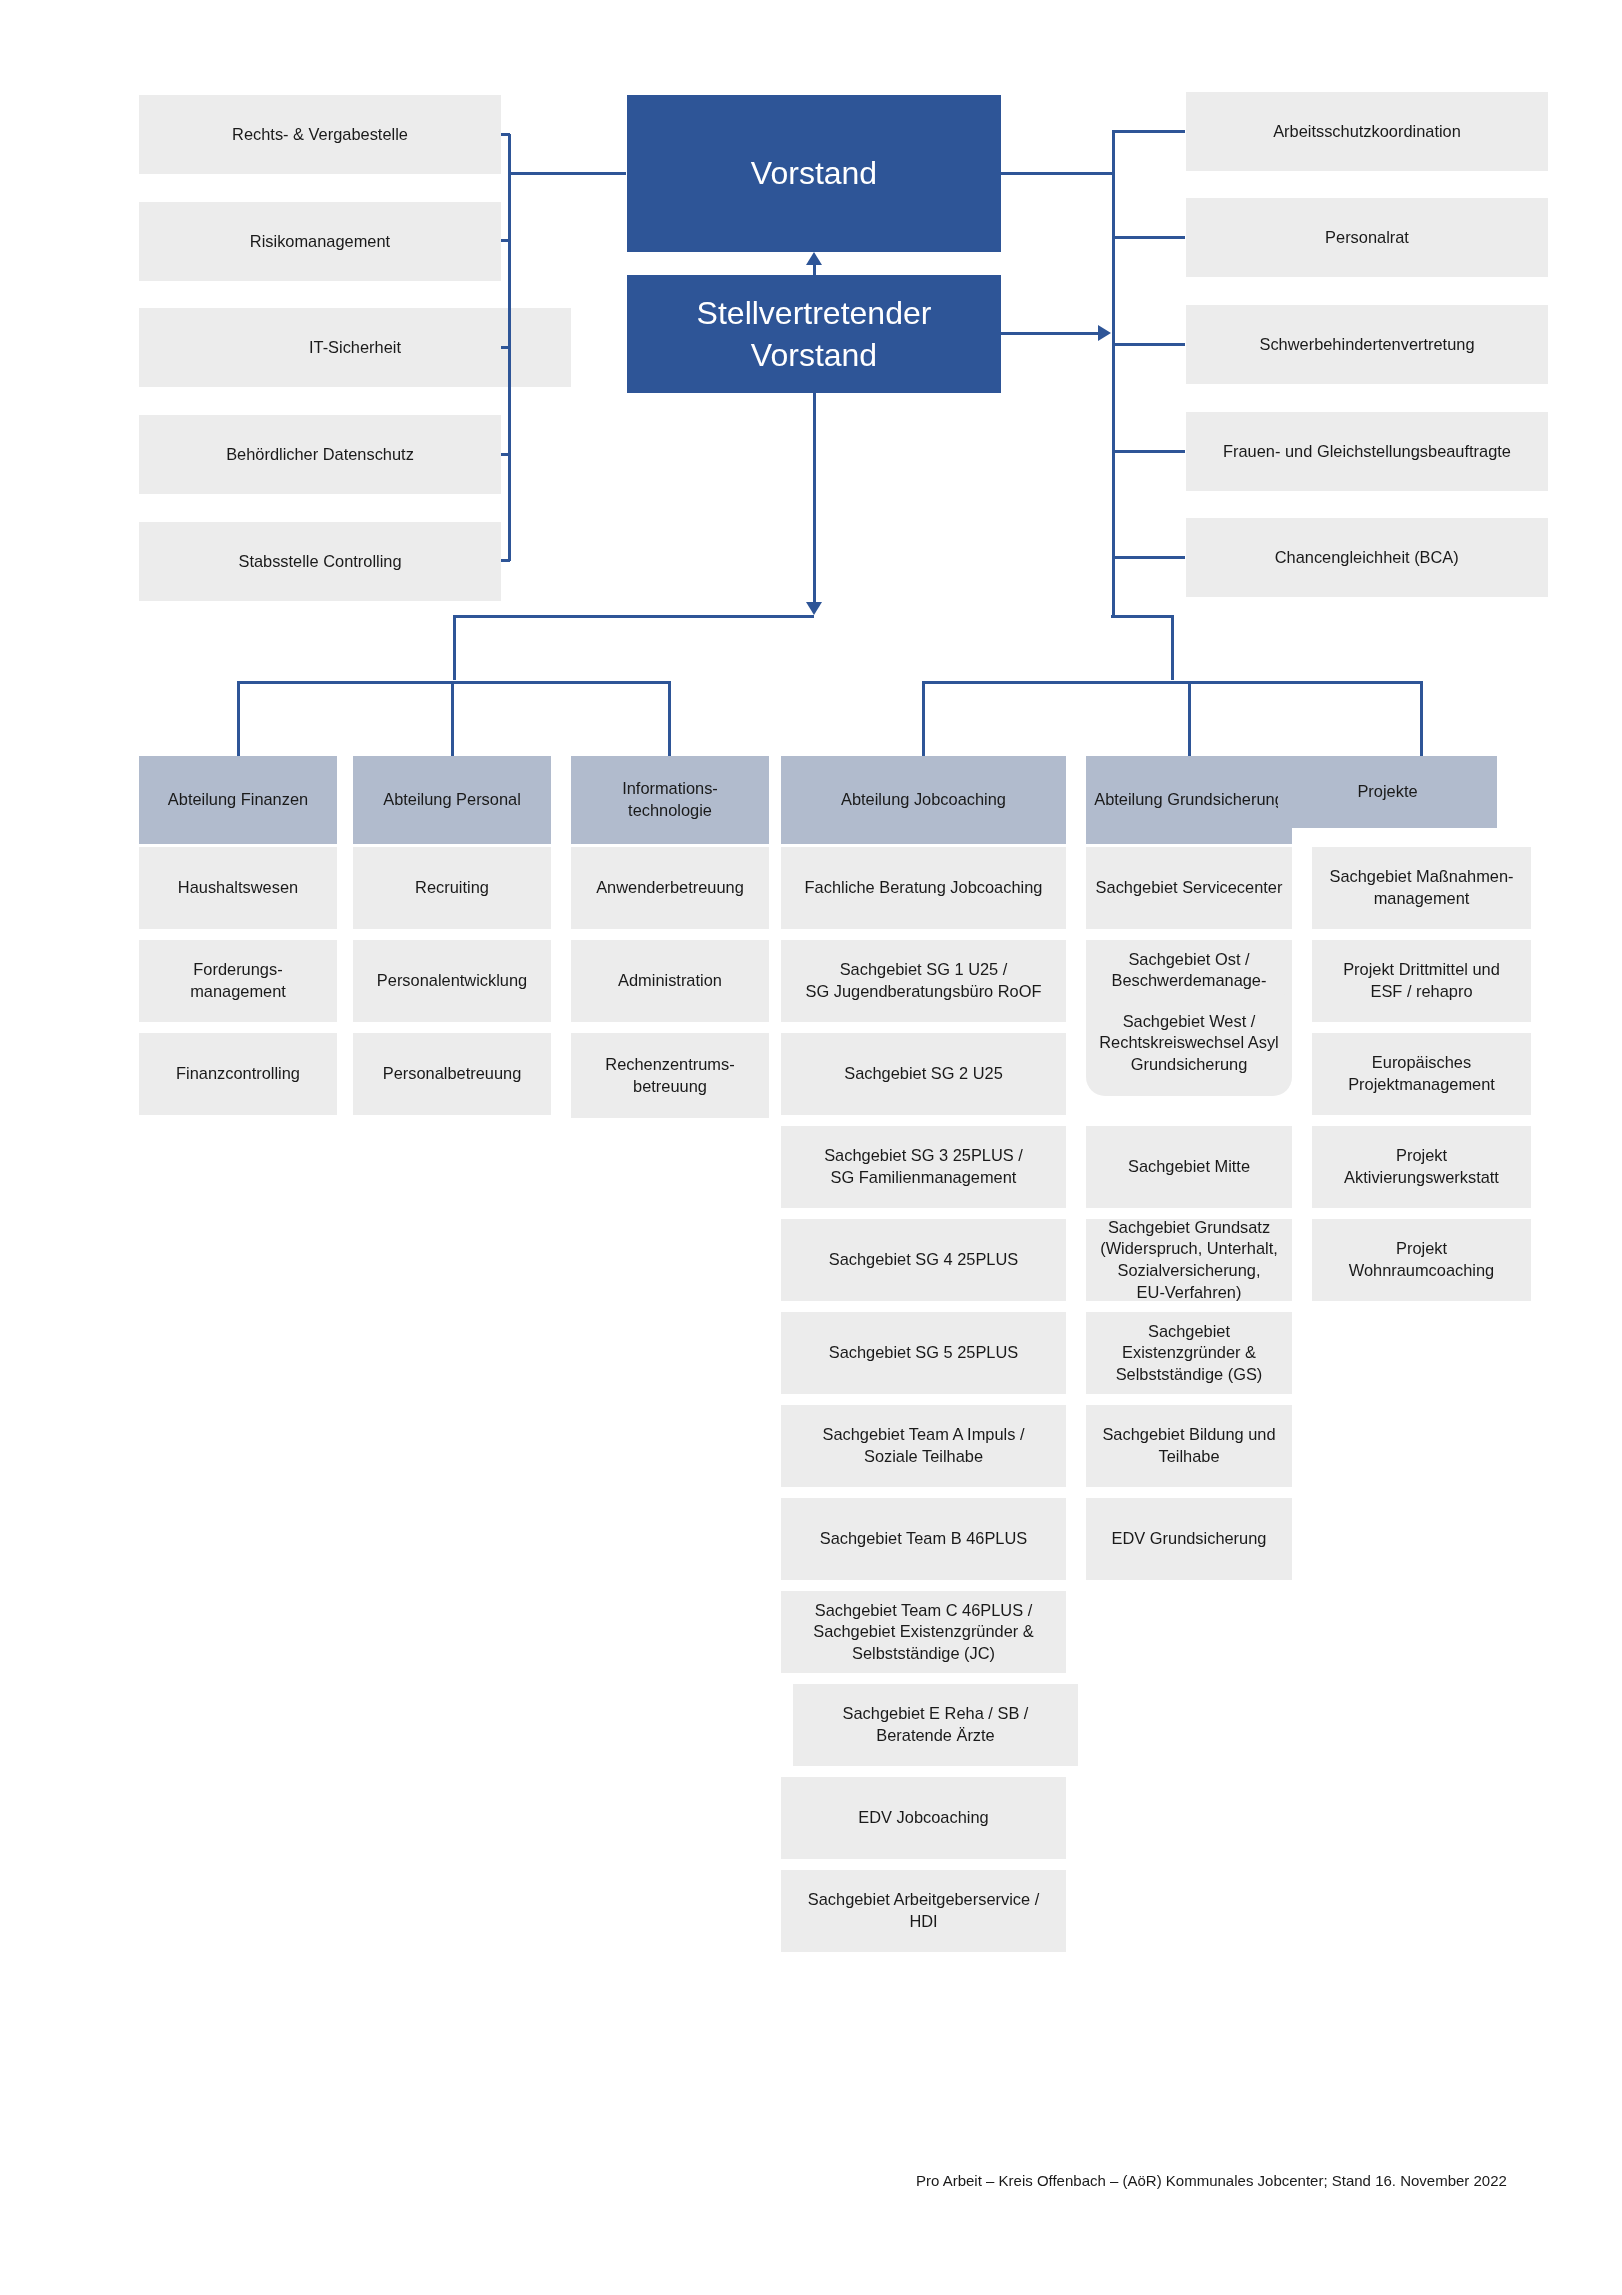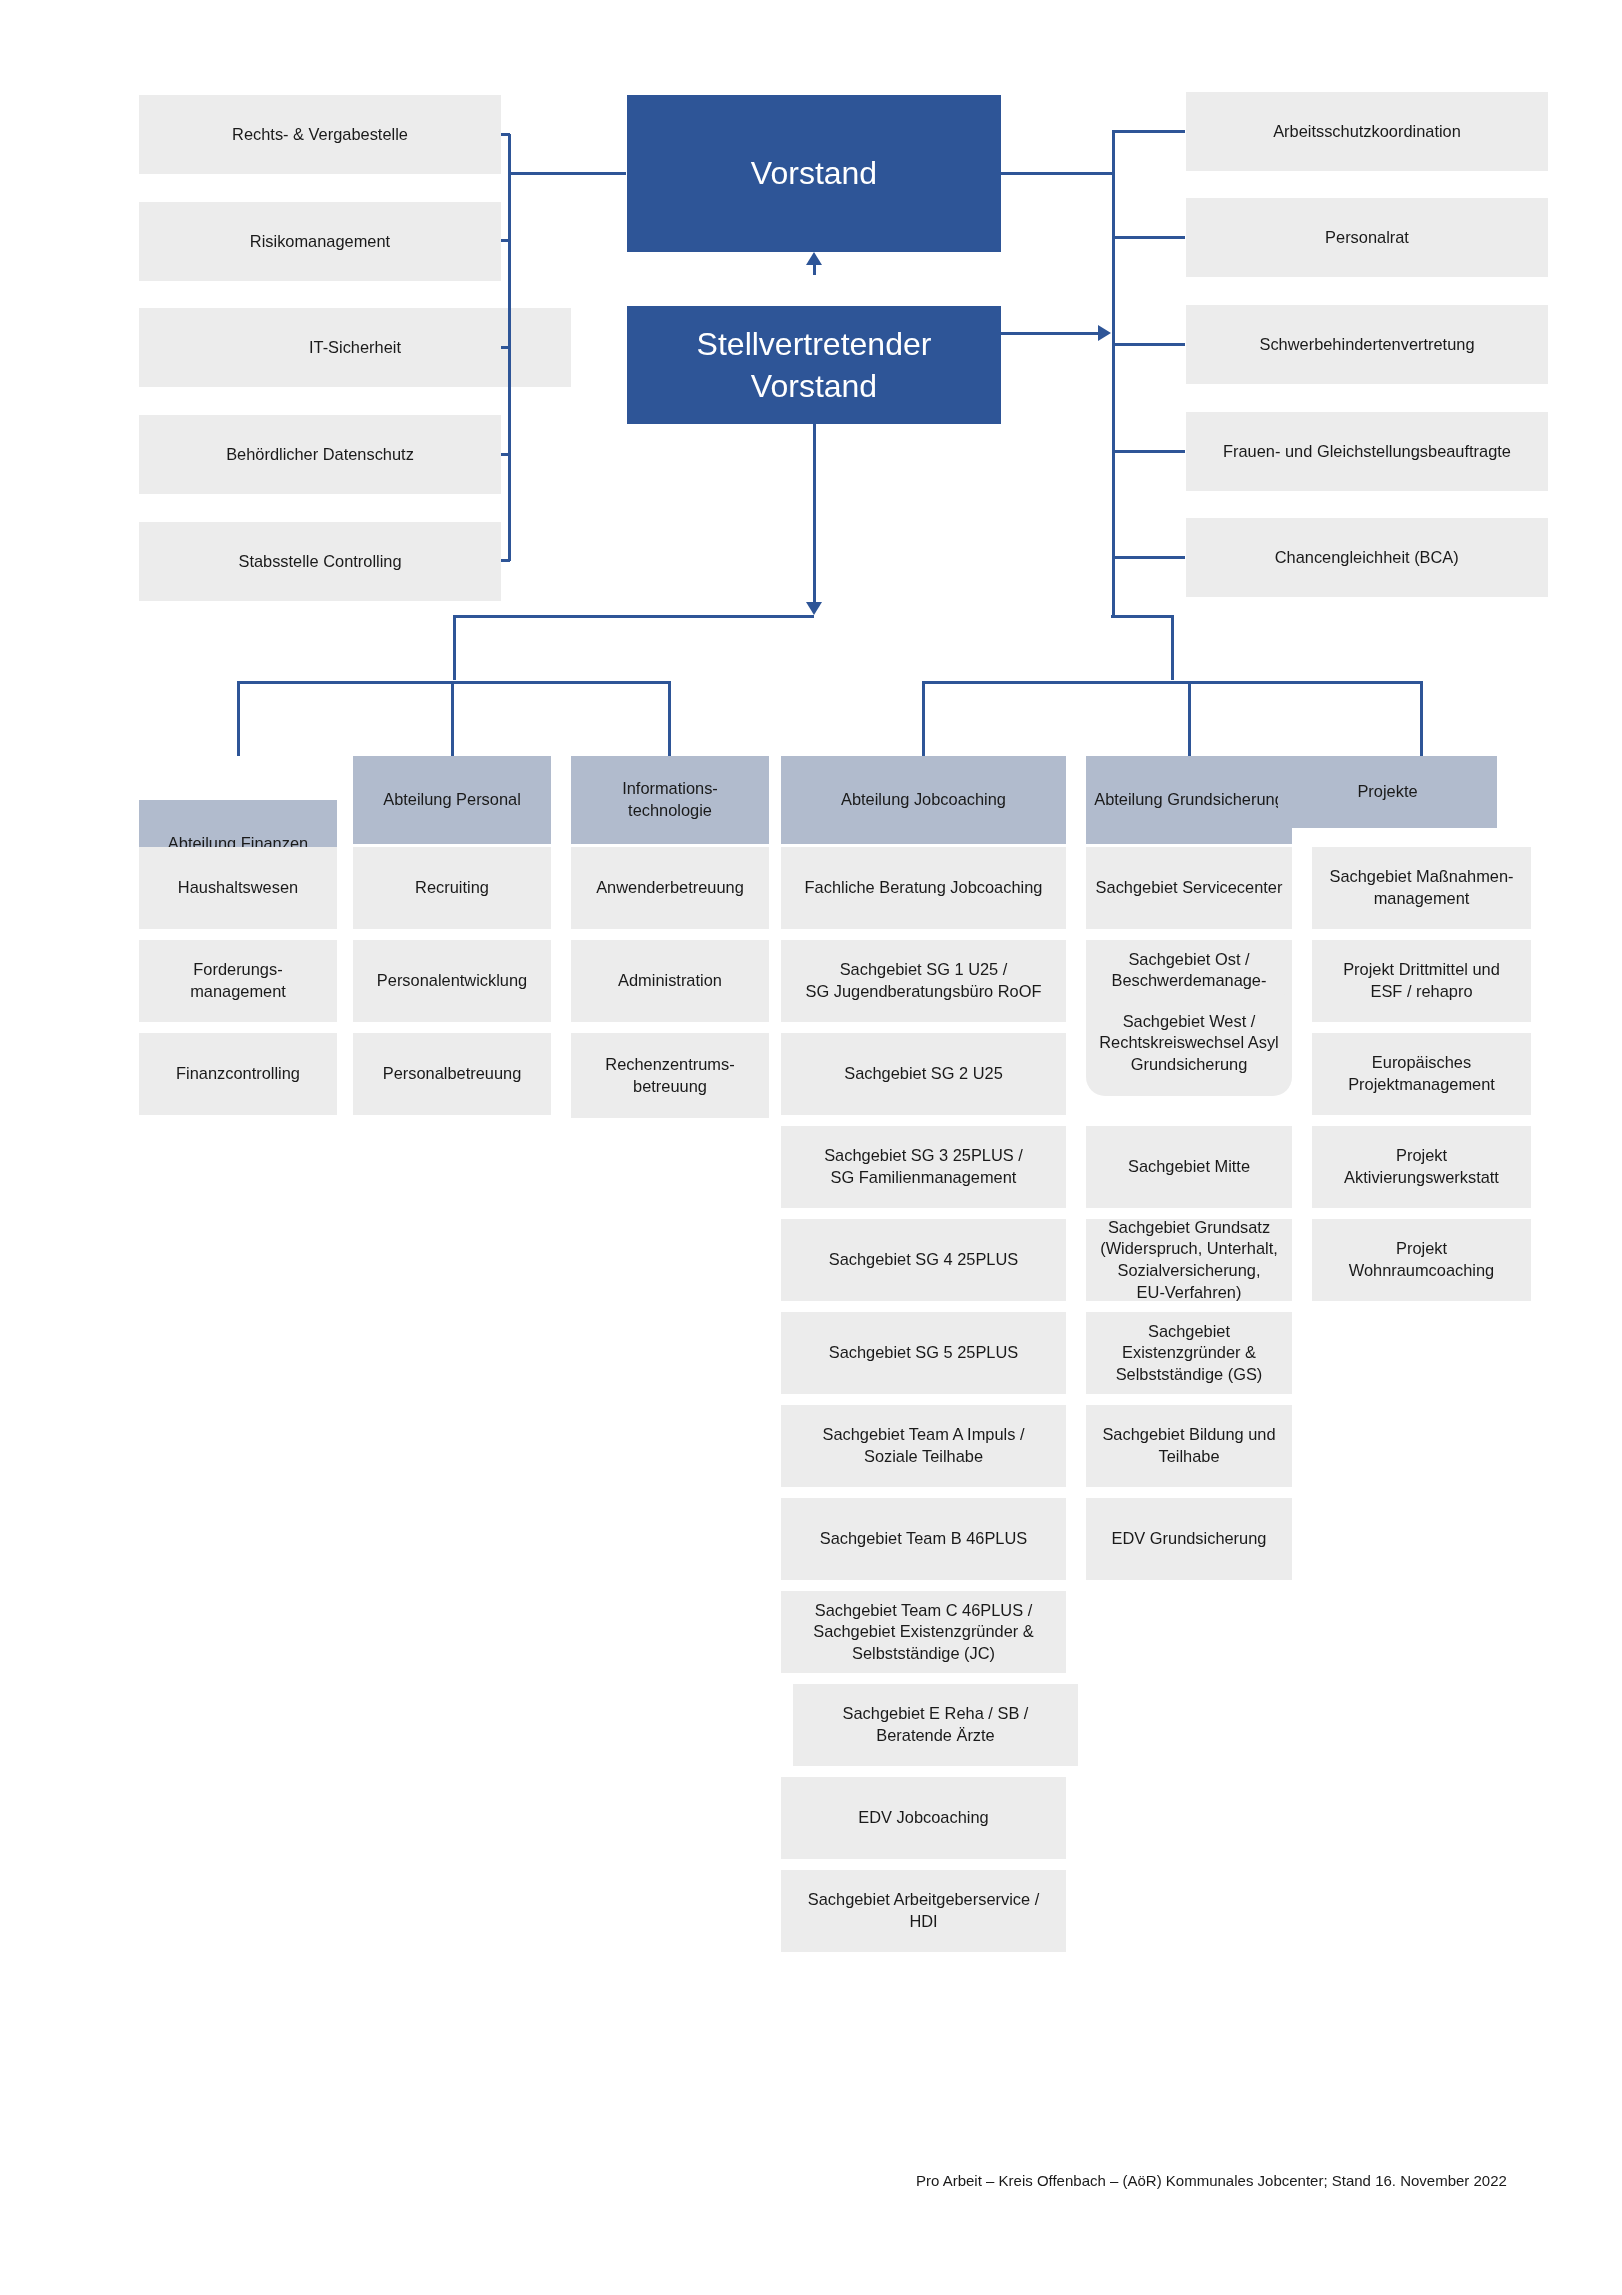--- a/index.html
+++ b/index.html
@@ -27,21 +27,21 @@
   .arrow-right{border-top:8.5px solid transparent;border-bottom:8.5px solid transparent;
                border-left:13px solid #2E5597;}
 
   .footer{position:absolute;font-size:15px;white-space:nowrap;}
 </style>
 </head>
 <body>
 
 <div id="stage">
     <div class="box exec" style="left: 627px; top: 95px; width: 374px; height: 157px;">Vorstand</div>
-    <div class="box exec" style="left: 627px; top: 275px; width: 374px; height: 118px; margin-top: 31px;">Stellvertretender Vorstand</div>
+    <div class="box exec" style="left: 627px; top: 275px; width: 374px; height: 118px;">Stellvertretender Vorstand</div>
     <div class="ln v" style="left: 813px; top: 265px; width: 2.6px; height: 9.8px;"></div>
     <div class="arrow arrow-up" style="left: 806px; top: 252px;"></div>
     <div class="box staff" style="left: 139px; top: 95px; width: 362px; height: 79px;">Rechts- &amp; Vergabestelle</div>
     <div class="ln h" style="left: 501px; top: 133px; width: 9.2px; height: 2.6px;"></div>
     <div class="box staff" style="left: 139px; top: 202px; width: 362px; height: 79px;">Risikomanagement</div>
     <div class="ln h" style="left: 501px; top: 239px; width: 9.2px; height: 2.6px;"></div>
     <div class="box staff" style="left: 139px; top: 308px; width: 432px; height: 79px;">IT-Sicherheit</div>
     <div class="ln h" style="left: 501px; top: 346px; width: 9.2px; height: 2.6px;"></div>
     <div class="box staff" style="left: 139px; top: 415px; width: 362px; height: 79px;">Behördlicher Datenschutz</div>
     <div class="ln h" style="left: 501px; top: 453px; width: 9.2px; height: 2.6px;"></div>
@@ -71,21 +71,21 @@
     <div class="ln h" style="left: 1111px; top: 615px; width: 63px; height: 2.6px;"></div>
     <div class="ln v" style="left: 1171px; top: 615px; width: 2.6px; height: 65px;"></div>
     <div class="ln h" style="left: 237px; top: 681px; width: 434px; height: 2.6px;"></div>
     <div class="ln v" style="left: 237px; top: 681px; width: 2.6px; height: 75px;"></div>
     <div class="ln v" style="left: 451px; top: 681px; width: 2.6px; height: 75px;"></div>
     <div class="ln v" style="left: 668px; top: 681px; width: 2.6px; height: 75px;"></div>
     <div class="ln h" style="left: 922px; top: 681px; width: 501px; height: 2.6px;"></div>
     <div class="ln v" style="left: 922px; top: 681px; width: 2.6px; height: 75px;"></div>
     <div class="ln v" style="left: 1188px; top: 681px; width: 2.6px; height: 75px;"></div>
     <div class="ln v" style="left: 1420px; top: 681px; width: 2.6px; height: 75px;"></div>
-    <div class="box dept-head" style="left: 139px; top: 756px; width: 198px; height: 88px; margin-top: 44px;">Abteilung Finanzen</div>
+    <div class="box dept-head" style="left: 139px; top: 756px; width: 198px; height: 88px;">Abteilung Finanzen</div>
     <div class="box unit" style="left: 139px; top: 847px; width: 198px; height: 82px;">Haushaltswesen</div>
     <div class="box unit" style="left: 139px; top: 940px; width: 198px; height: 82px;">Forderungs-<br>management</div>
     <div class="box unit" style="left: 139px; top: 1033px; width: 198px; height: 82px;">Finanzcontrolling</div>
     <div class="box dept-head" style="left: 353px; top: 756px; width: 198px; height: 88px;">Abteilung Personal</div>
     <div class="box unit" style="left: 353px; top: 847px; width: 198px; height: 82px;">Recruiting</div>
     <div class="box unit" style="left: 353px; top: 940px; width: 198px; height: 82px;">Personalentwicklung</div>
     <div class="box unit" style="left: 353px; top: 1033px; width: 198px; height: 82px;">Personalbetreuung</div>
     <div class="box dept-head" style="left: 571px; top: 756px; width: 198px; height: 88px;">Informations-<br>technologie</div>
     <div class="box unit" style="left: 571px; top: 847px; width: 198px; height: 82px;">Anwenderbetreuung</div>
     <div class="box unit" style="left: 571px; top: 940px; width: 198px; height: 82px;">Administration</div>

